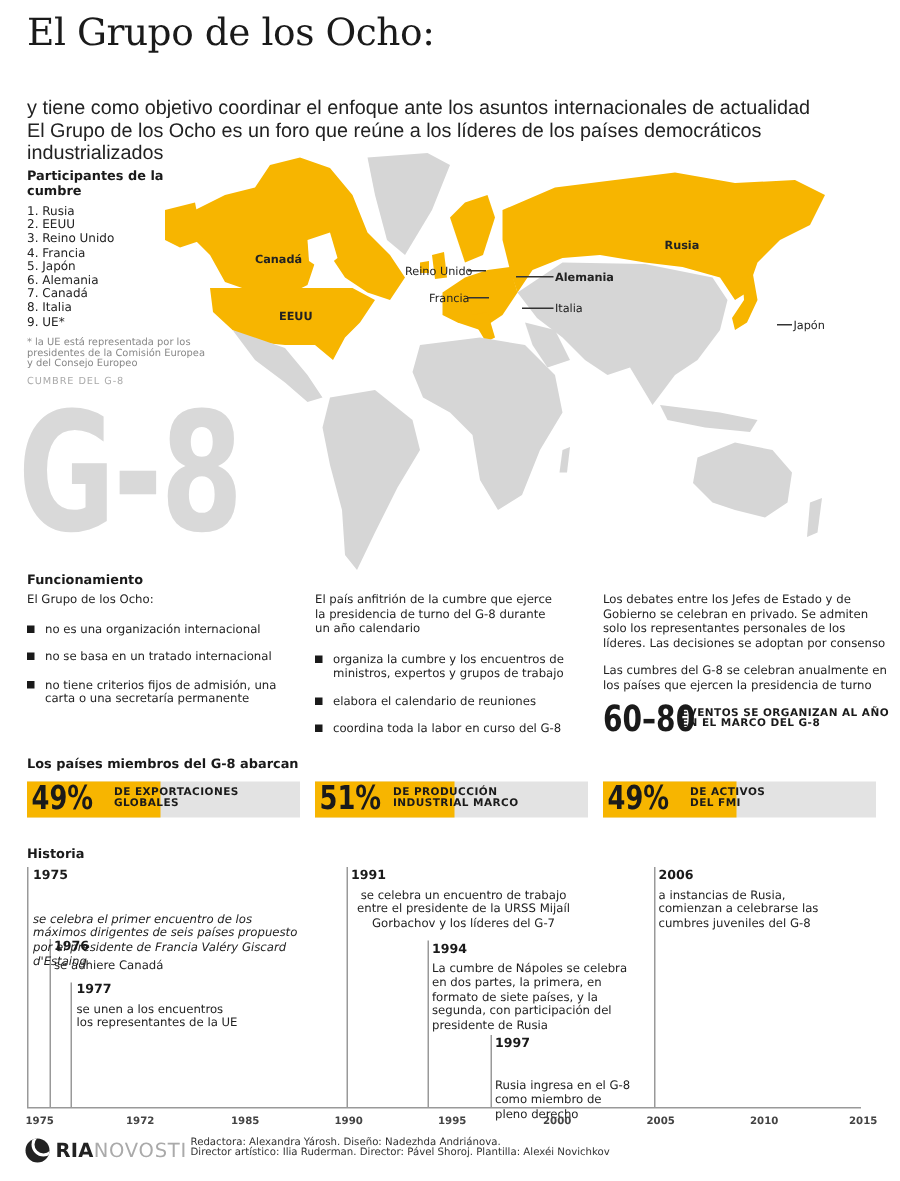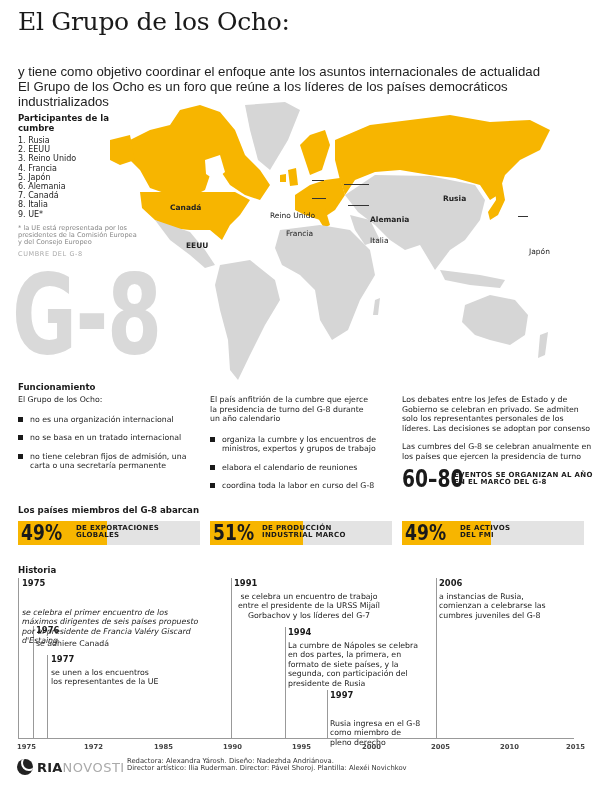--- a/index.html
+++ b/index.html
@@ -13,21 +13,21 @@
   .map { left: 110px; top: 100px; width: 490px; height: 285px; }
 
   .participants { left: 18px; top: 113px; width: 120px; }
   .participants h3 { font-size: 8.6px; font-weight: bold; margin-bottom: 3px; }
   .participants li { list-style: none; font-size: 8px; line-height: 9.2px; color: #222; }
   .participants .note { margin-top: 6px; font-size: 6.6px; line-height: 7px; color: #888; }
 
   .cumbre-label { left: 18px; top: 250px; font-size: 6.5px; color: #aaa; letter-spacing: 0.6px; }
   .big-g8 { left: 12px; top: 258px; font-family: "DejaVu Sans", sans-serif; font-size: 110px; line-height: 115px; font-weight: bold; color: #d9d9d9; letter-spacing: -2px; transform: scaleX(0.72); transform-origin: left top; }
 
-  .map-label { font-size: 7.5px; font-weight: bold; color: #222; white-space: nowrap; margin-top: 35px; }
+  .map-label { font-size: 7.5px; font-weight: bold; color: #222; white-space: nowrap; }
   .map-label.plain { font-weight: normal; }
   .leader { position: absolute; height: 1px; background: #333; }
 
   .section-h { font-size: 8.6px; font-weight: bold; color: #1a1a1a; }
   .col-text { font-size: 7.8px; line-height: 9.5px; color: #222; }
   .bullet { position: relative; padding-left: 12px; margin-bottom: 9px; }
   .bullet::before { content: ""; position: absolute; left: 0; top: 2px; width: 5px; height: 5px; background: #1a1a1a; }
 
   .stat-bar { height: 24px; background: #e3e3e3; width: 182px; }
   .stat-fill { position: absolute; left: 0; top: 0; height: 24px; background: #f7b500; }
@@ -133,21 +133,21 @@
 </div>
 
 <div class="abs cumbre-label">CUMBRE DEL G-8</div>
 <div class="abs big-g8">G-8</div>
 
 <div class="abs section-h" style="left:18px; top:382px;">Funcionamiento</div>
 <div class="abs col-text" style="left:18px; top:395px; width:185px;">
   <div style="margin-bottom:10px;">El Grupo de los Ocho:</div>
   <div class="bullet">no es una organización internacional</div>
   <div class="bullet">no se basa en un tratado internacional</div>
-  <div class="bullet" style="width:170px;">no tiene celebran fijos de admisión, una carta o una secretaría permanente</div>
+  <div class="bullet" style="width:170px;">no tiene criterios fijos de admisión, una carta o una secretaría permanente</div>
 </div>
 
 <div class="abs col-text" style="left:210px; top:395px; width:180px;">
   <div style="margin-bottom:11px;">
     <div>El país anfitrión de la cumbre que ejerce</div>
     <div>la presidencia de turno del G-8 durante</div>
     <div>un año calendario</div>
   </div>
   <div class="bullet">organiza la cumbre y los encuentros de ministros, expertos y grupos de trabajo</div>
   <div class="bullet">elabora el calendario de reuniones</div>

